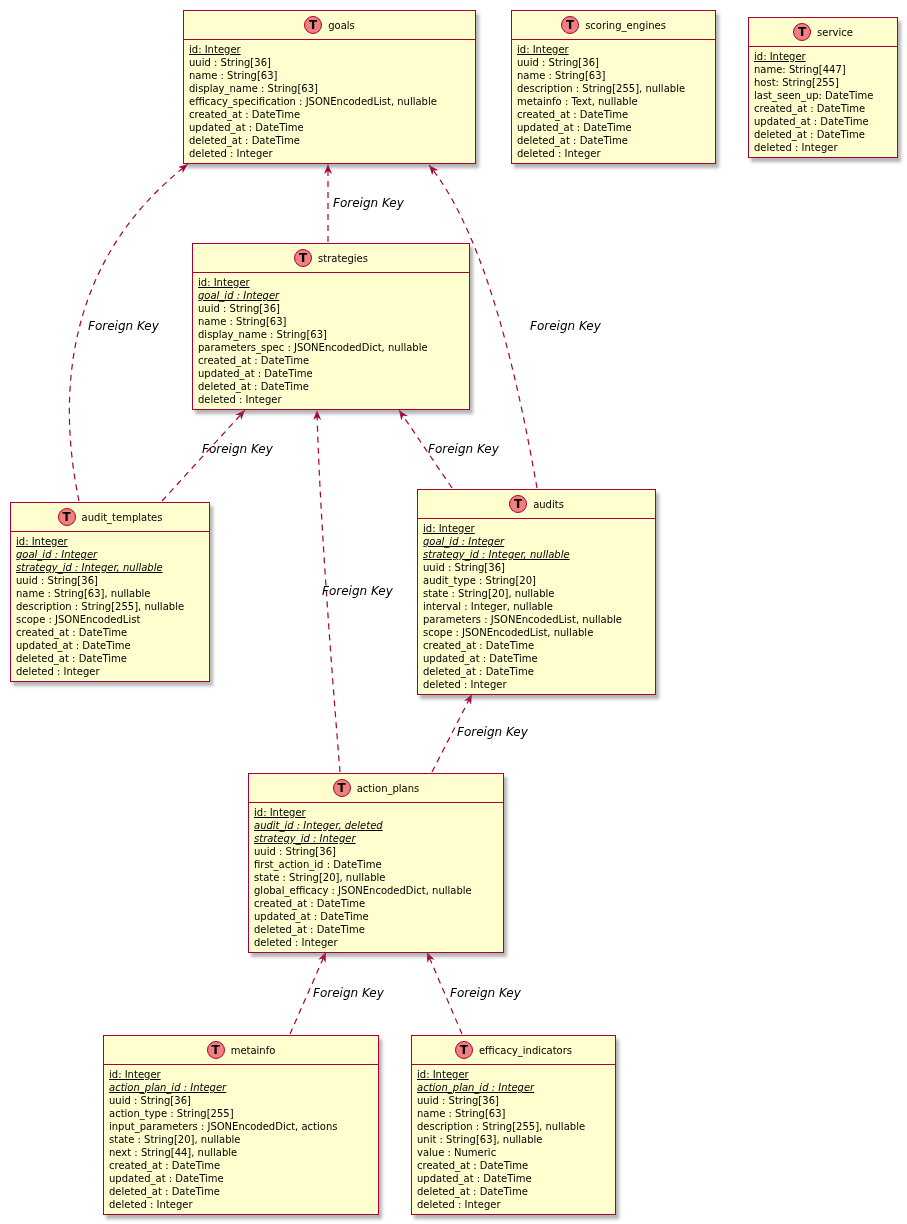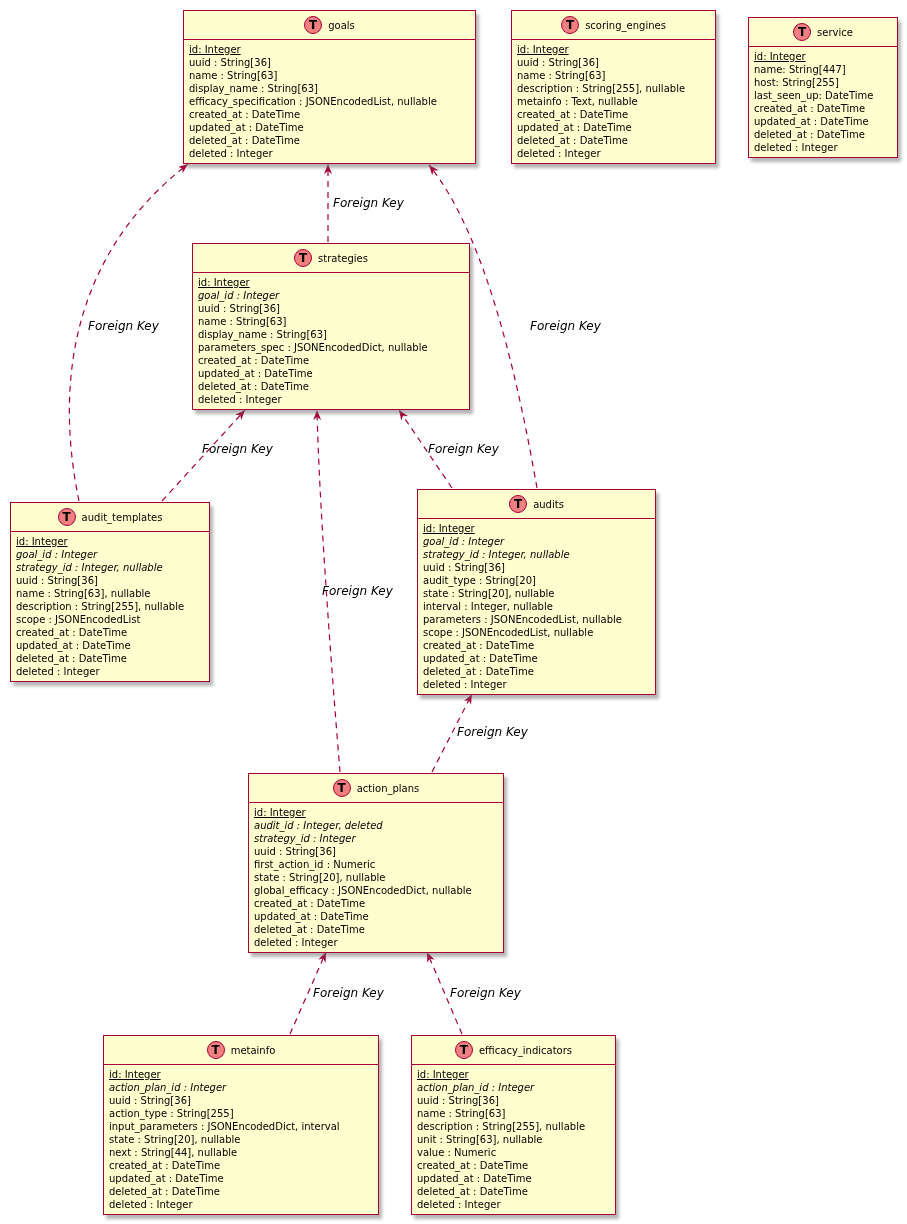--- a/index.html
+++ b/index.html
@@ -27,21 +27,21 @@
     background:var(--icon-fill,#F08080);border:1.5px solid var(--border,#A80036);
     display:flex;align-items:center;justify-content:center;
     font-size:12px;font-weight:bold;box-sizing:border-box;flex:0 0 auto;
   }
   .tname{font-size:10px;}
   .tbody{padding:3px 4px 3px 5px;}
   .field{
     font-size:10px;line-height:13px;height:13px;white-space:nowrap;
   }
   .field.pk{text-decoration:underline;}
-  .field.fk{font-style:italic;}
+  .field.fk{text-decoration:underline;font-style:italic;}
 </style>
 </head>
 <body>
 
 <div id="canvas" style="--fill: #FEFECE; --border: #A80036; --icon-fill: #F08080; background: rgb(255, 255, 255);">
   <svg id="edges" xmlns="http://www.w3.org/2000/svg">
     <defs>
       <marker id="arrowhead" markerWidth="12" markerHeight="10" refX="10" refY="4" orient="auto" markerUnits="userSpaceOnUse">
         <path d="M0,0 L10,4 L0,8 L3,4 z" fill="#A80036"></path>
       </marker>
@@ -176,40 +176,40 @@
     <div class="table" style="left: 248px; top: 773px; width: 256px;">
       <div class="thead">
         <span class="tcircle">T</span>
         <span class="tname">action_plans</span>
       </div>
       <div class="tbody">
         <div class="field pk">id: Integer</div>
         <div class="field fk">audit_id : Integer, deleted</div>
         <div class="field fk">strategy_id : Integer</div>
         <div class="field">uuid : String[36]</div>
-        <div class="field">first_action_id : Numeric</div>
+        <div class="field">first_action_id : DateTime</div>
         <div class="field">state : String[20], nullable</div>
         <div class="field">global_efficacy : JSONEncodedDict, nullable</div>
         <div class="field">created_at : DateTime</div>
         <div class="field">updated_at : DateTime</div>
         <div class="field">deleted_at : DateTime</div>
         <div class="field">deleted : Integer</div>
       </div>
     </div>
     <div class="table" style="left: 103px; top: 1035px; width: 276px;">
       <div class="thead">
         <span class="tcircle">T</span>
         <span class="tname">metainfo</span>
       </div>
       <div class="tbody">
         <div class="field pk">id: Integer</div>
         <div class="field fk">action_plan_id : Integer</div>
         <div class="field">uuid : String[36]</div>
         <div class="field">action_type : String[255]</div>
-        <div class="field">input_parameters : JSONEncodedDict, interval</div>
+        <div class="field">input_parameters : JSONEncodedDict, actions</div>
         <div class="field">state : String[20], nullable</div>
         <div class="field">next : String[44], nullable</div>
         <div class="field">created_at : DateTime</div>
         <div class="field">updated_at : DateTime</div>
         <div class="field">deleted_at : DateTime</div>
         <div class="field">deleted : Integer</div>
       </div>
     </div>
     <div class="table" style="left: 411px; top: 1035px; width: 205px;">
       <div class="thead">

